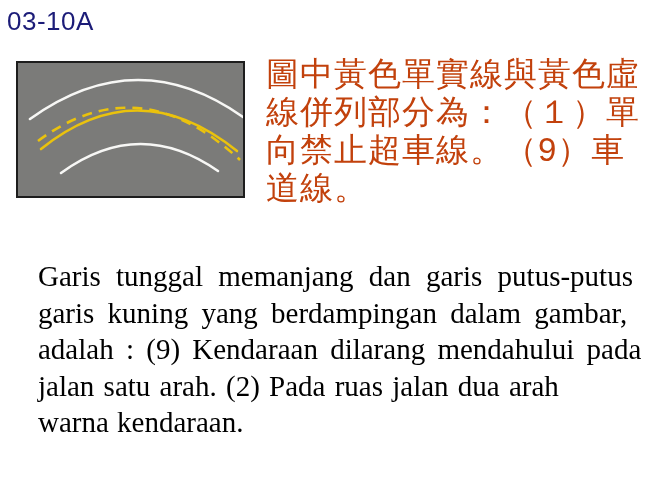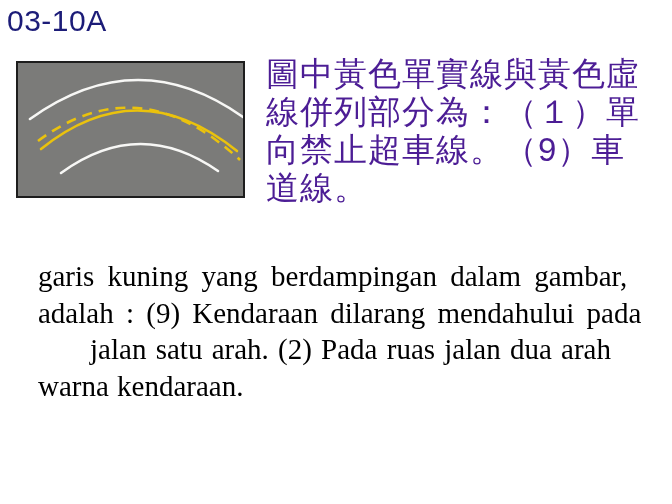--- a/index.html
+++ b/index.html
@@ -9,42 +9,42 @@
     width: 672px;
     height: 504px;
     background: #ffffff;
     overflow: hidden;
     font-family: "Liberation Sans", sans-serif;
   }
   .question-code {
     position: absolute;
     left: 7px;
     top: 7px;
-    font-size: 30px;
+    font-size: 26px;
     line-height: 28px;
     color: #1c1c78;
     font-family: "Liberation Sans", sans-serif;
     letter-spacing: 0.5px;
   }
   .road-figure {
     position: absolute;
     left: 16px;
     top: 61px;
     width: 229px;
     height: 137px;
     border: 2px solid #1d1d1d;
     background: #7b7b79;
   }
   .road-figure svg { display: block; width: 100%; height: 100%; }
   .zh-text {
     position: absolute;
     left: 266px;
     top: 55px;
     width: 402px;
-    color: #4c1d95;
+    color: #c2410c;
     font-size: 33px;
     line-height: 38px;
     letter-spacing: 1px;
     font-family: "Liberation Sans", "DejaVu Sans", sans-serif;
     font-weight: 400;
   }
   .zh-text .line { white-space: nowrap; }
   .id-text {
     position: absolute;
     left: 38px;
@@ -52,21 +52,21 @@
     width: 625px;
     color: #000000;
     font-size: 29px;
     line-height: 36.5px;
     font-family: "Liberation Serif", "DejaVu Serif", serif;
   }
   .id-text .line { white-space: nowrap; }
   .id-text .ws8 { word-spacing: 8px; }
   .id-text .ws6 { word-spacing: 6px; }
   .id-text .ws5 { word-spacing: 5px; }
-  .id-text .ws2 { word-spacing: 2px; text-align: center; }
+  .id-text .ws2 { word-spacing: 2px; }
   .id-text .ws1 { word-spacing: 1px; }
 </style>
 </head>
 <body>
 
 <div class="screen">
 
   <div class="question-code">03-10A</div>
 
   <div class="road-figure">
@@ -80,19 +80,20 @@
   </div>
 
   <div class="zh-text">
     <div class="line">圖中黃色單實線與黃色虛</div>
     <div class="line">線併列部分為：（１）單</div>
     <div class="line">向禁止超車線。（9）車</div>
     <div class="line">道線。</div>
   </div>
 
   <div class="id-text">
+    <div class="line ws8">Garis tunggal memanjang dan garis putus-putus</div>
     <div class="line ws6">garis kuning yang berdampingan dalam gambar,</div>
     <div class="line ws5">adalah : (9) Kendaraan dilarang mendahului pada</div>
     <div class="line ws2">jalan satu arah. (2) Pada ruas jalan dua arah</div>
     <div class="line ws1">warna kendaraan.</div>
   </div>
 
 </div>
 
 </body></html>

